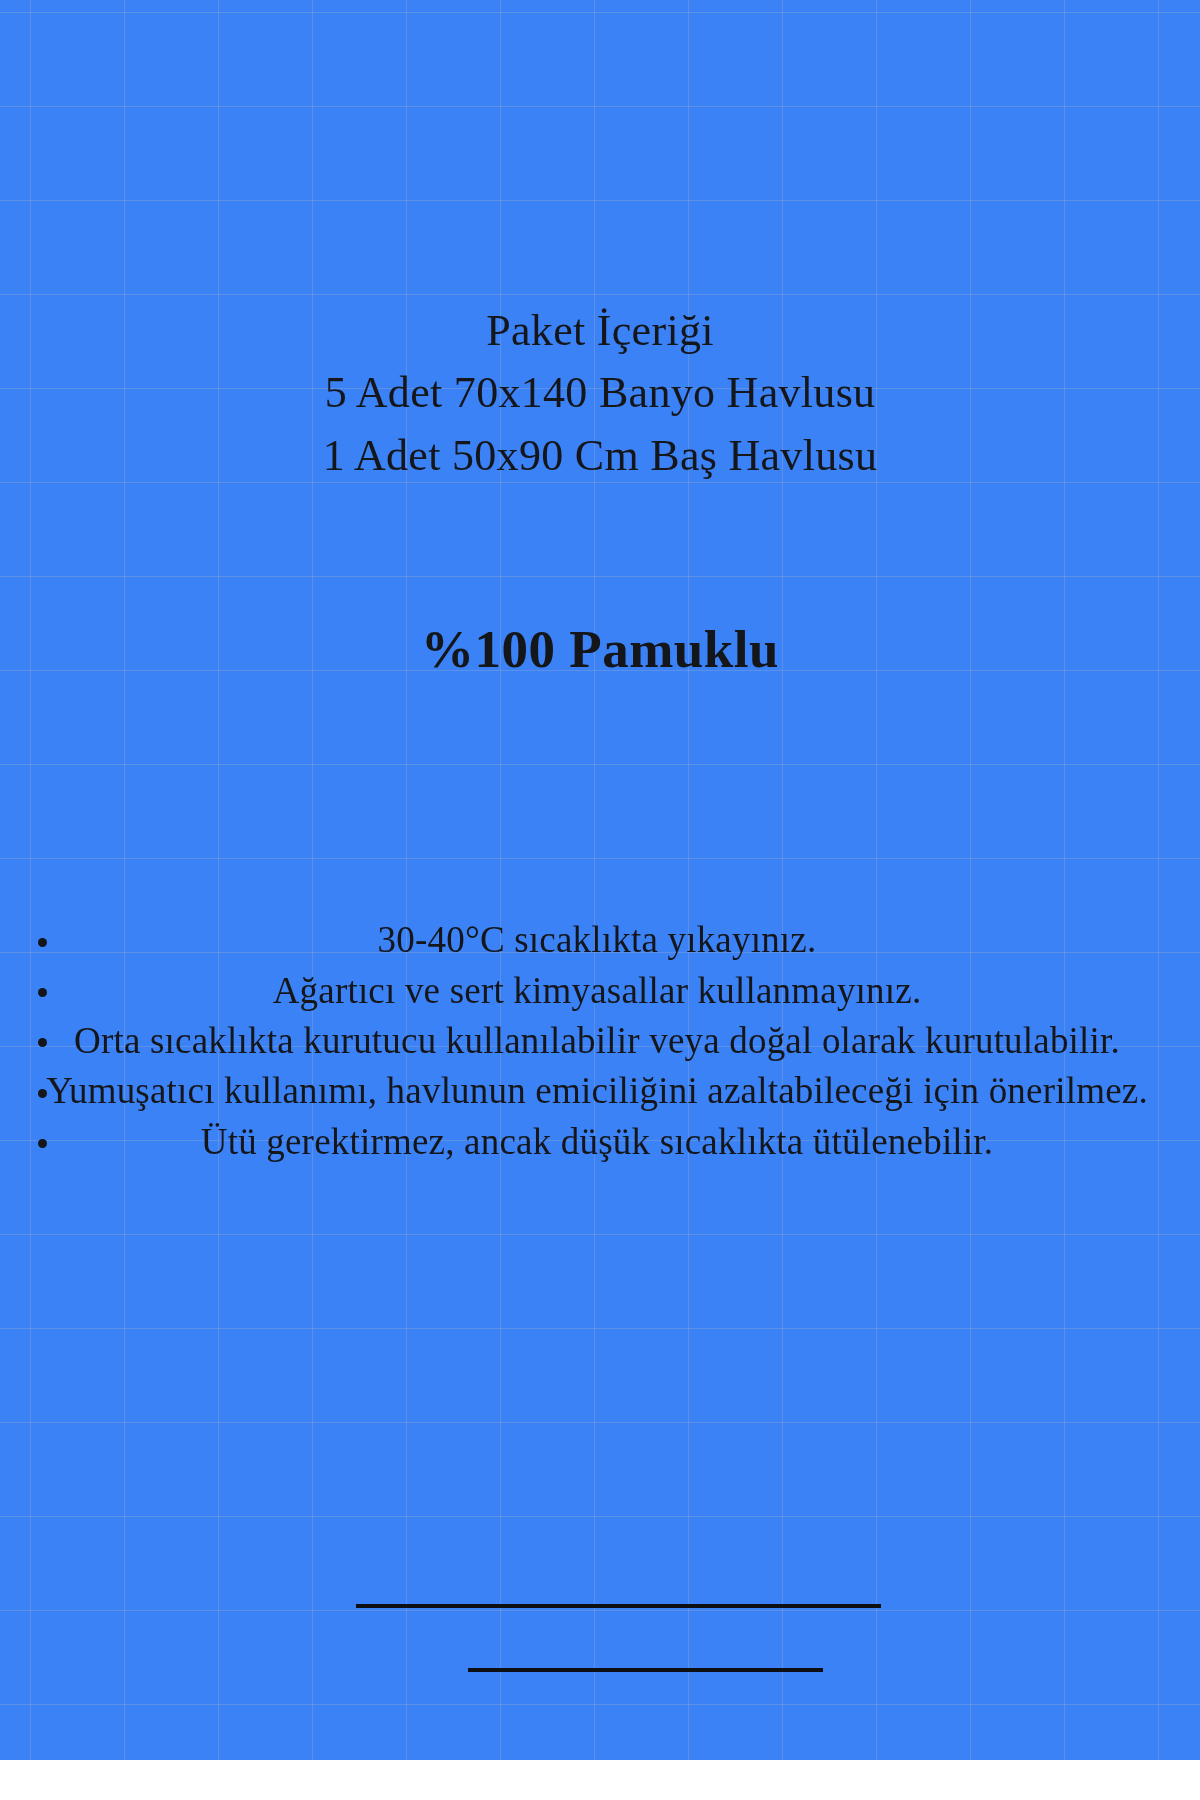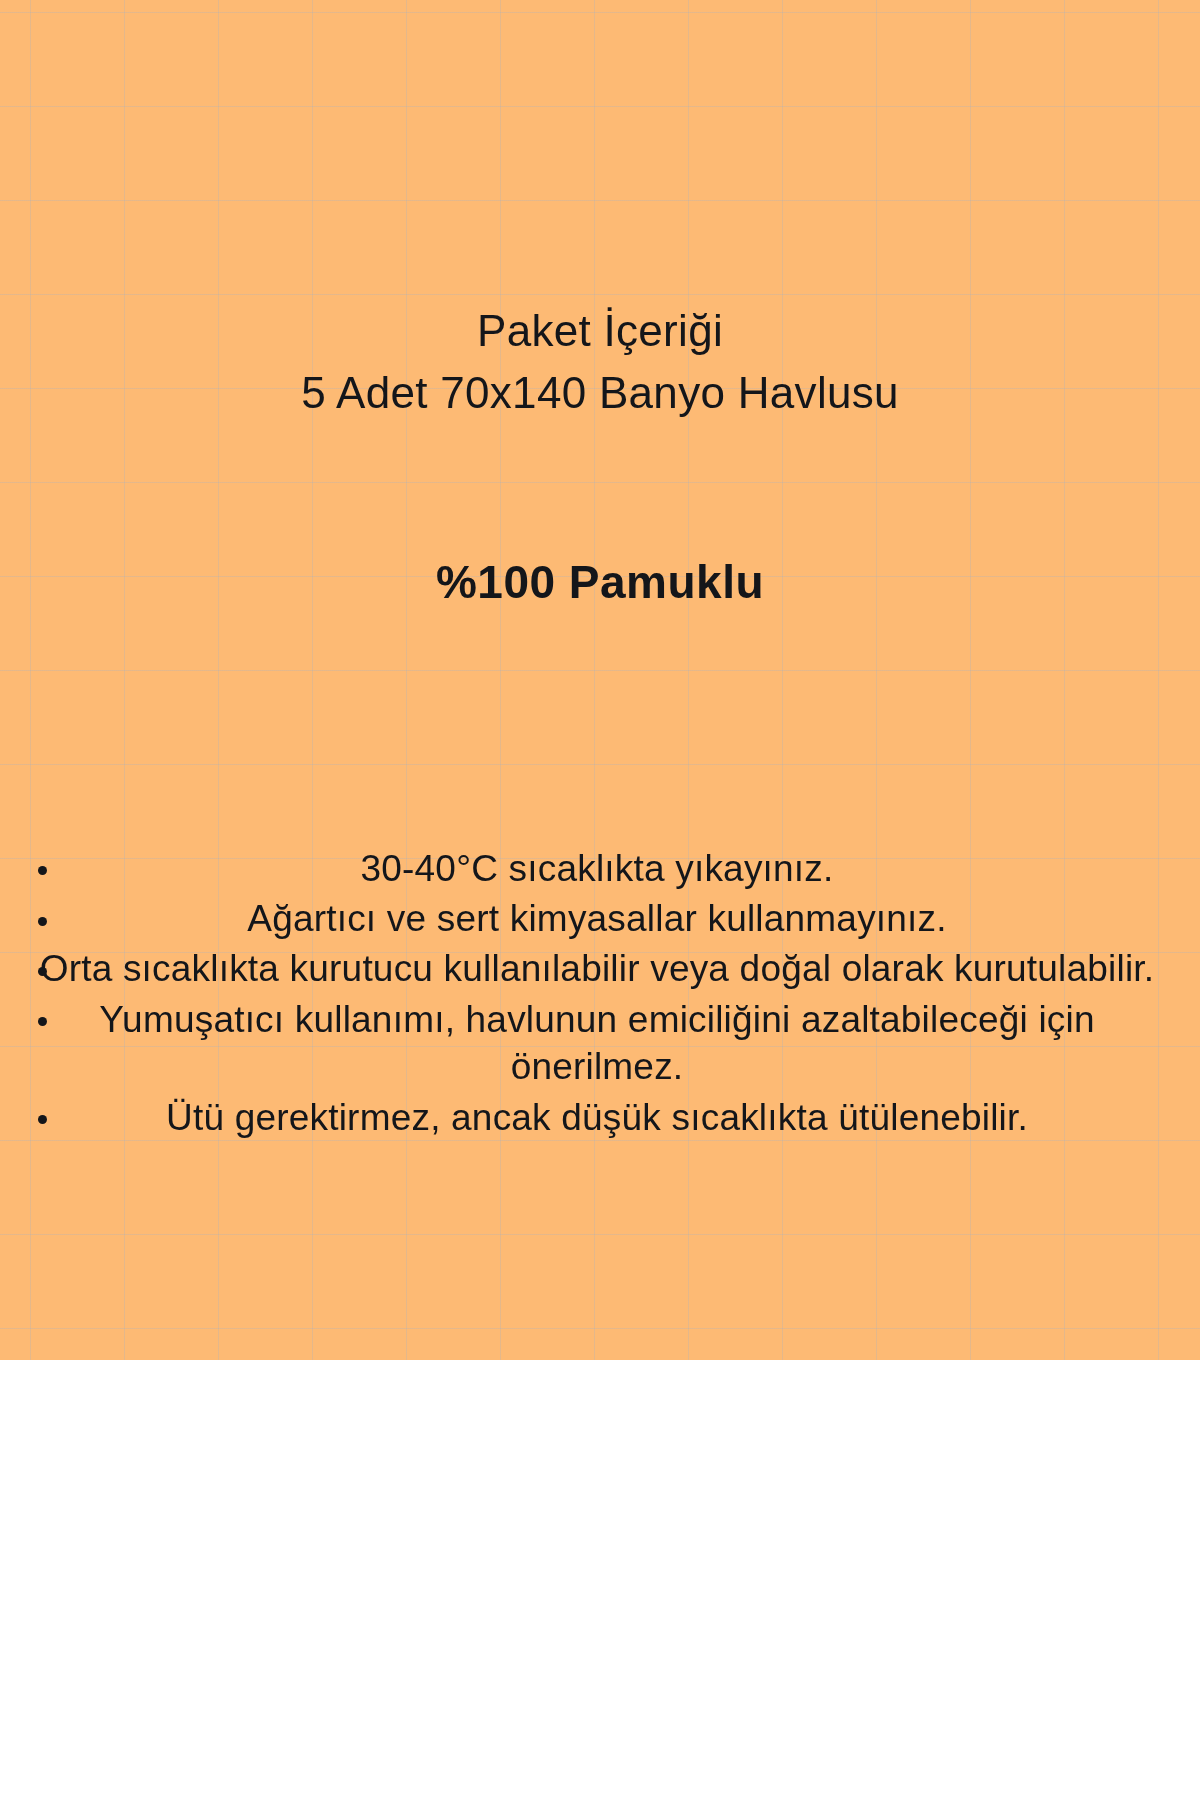--- a/index.html
+++ b/index.html
@@ -4,24 +4,24 @@
 <style>
   html, body {
     margin: 0;
     padding: 0;
     background: #ffffff;
   }
 
   .page {
     position: relative;
     width: 1200px;
-    height: 1360px;
-    background: #fdba74;
+    height: 1760px;
+    background: #3b82f6;
     overflow: hidden;
-    font-family: Liberation Sans, sans-serif;
+    font-family: Liberation Serif, serif;
     color: #1a1a1a;
   }
 
   
   .grid-layer {
     position: absolute;
     inset: 0;
     background-image:
       linear-gradient(to right, rgba(170,178,190,0.30) 1px, transparent 1px),
       linear-gradient(to bottom, rgba(170,178,190,0.30) 1px, transparent 1px);
@@ -62,21 +62,21 @@
     font-size: 44px;
     line-height: 1.42;
   }
 
   .cotton-block {
     margin-top: 128px;
     text-align: center;
   }
 
   .cotton-line {
-    font-size: 46px;
+    font-size: 53px;
     line-height: 1.3;
     font-weight: 600;
     letter-spacing: 0.5px;
     color: #14161a;
   }
 
   .care-block {
     margin-top: 232px;
     padding: 0 32px 0 26px;
   }
@@ -141,20 +141,21 @@
 <div class="page">
 
   <div class="grid-layer"></div>
   <div class="sheet-edge"></div>
 
   <div class="content">
 
     <section class="pkg-block">
       <div class="pkg-line pkg-title">Paket İçeriği</div>
       <div class="pkg-line">5 Adet 70x140 Banyo Havlusu</div>
+      <div class="pkg-line">1 Adet 50x90 Cm Baş Havlusu</div>
     </section>
 
     <section class="cotton-block">
       <div class="cotton-line">%100 Pamuklu</div>
     </section>
 
     <section class="care-block">
       <ul class="care-list">
         <li>30-40°C sıcaklıkta yıkayınız.</li>
         <li>Ağartıcı ve sert kimyasallar kullanmayınız.</li>

